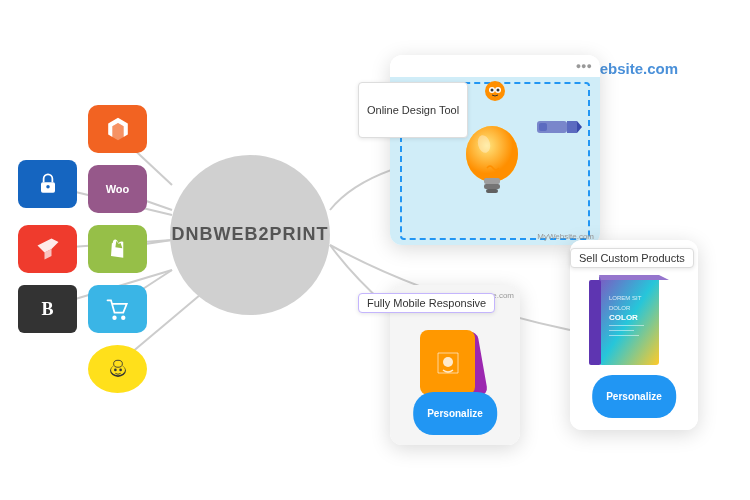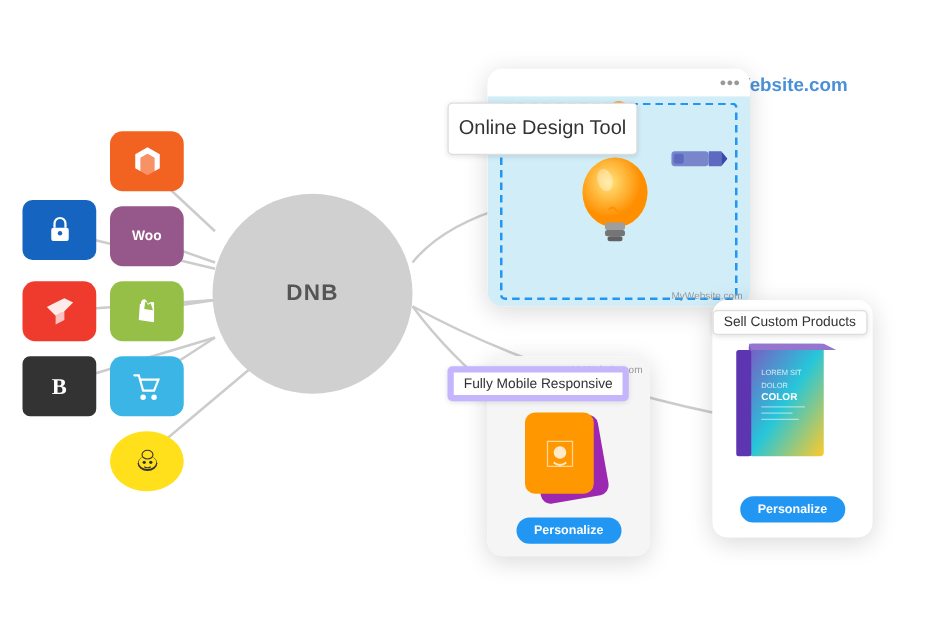--- a/index.html
+++ b/index.html
@@ -116,21 +116,21 @@
       color: #4a90d9;
       position: absolute;
     }
 
     
     .personalize-btn {
       background: #2196F3;
       color: white;
       border: none;
       border-radius: 20px;
-      padding: 5px 14px;
+      padding: 16px 14px;
       font-size: 10px;
       font-weight: 600;
       cursor: pointer;
       position: absolute;
       margin-top: 16px;
     }
 
     
     .dashed-box {
       position: absolute;
@@ -167,22 +167,22 @@
     }
 
     
     .tool-label-box {
       position: absolute;
       left: 358px;
       top: 82px;
       background: white;
       border: 1px solid #ddd;
       border-radius: 4px;
-      padding: 11px 8px;
-      font-size: 16px;
+      padding: 21px 8px;
+      font-size: 11px;
       color: #333;
       white-space: nowrap;
       box-shadow: 0 1px 4px rgba(0,0,0,0.1);
       z-index: 20;
     }
 
     .sell-label-box {
       position: absolute;
       left: 570px;
       top: 248px;
@@ -196,21 +196,21 @@
       box-shadow: 0 1px 4px rgba(0,0,0,0.1);
       z-index: 20;
       text-align: center;
     }
 
     .mobile-label-box {
       position: absolute;
       left: 358px;
       top: 293px;
       background: white;
-      border: 5px solid #c4b5fd;
+      border: 1px solid #c4b5fd;
       border-radius: 4px;
       padding: 3px 8px;
       font-size: 11px;
       color: #333;
       white-space: nowrap;
       box-shadow: 0 1px 4px rgba(0,0,0,0.1);
       z-index: 20;
     }
   </style>
 </head>
@@ -236,20 +236,21 @@
 
   <path d="M 330 210 Q 370 160 495 150" stroke="#ccc" stroke-width="2" fill="none"></path>
 
   <path d="M 330 245 Q 430 300 570 330" stroke="#ccc" stroke-width="2" fill="none"></path>
 
   <path d="M 330 245 Q 370 300 455 360" stroke="#ccc" stroke-width="2" fill="none"></path>
 </svg>
 
 <div class="center-hub">
   <span class="center-hub-text">DNB</span>
+  <span class="center-hub-text">WEB2PRINT</span>
 </div>
 
 <div class="logo-icon" style="top:105px;left:88px;background:#f26322;">
   <svg width="28" height="28" viewBox="0 0 40 40" fill="none">
     <path d="M20 4 L34 12 L34 28 L28 31.5 L28 16 L20 11.5 L12 16 L12 31.5 L6 28 L6 12 Z" fill="white"></path>
     <path d="M20 11.5 L28 16 L28 31.5 L20 36 L12 31.5 L12 16 Z" fill="rgba(255,255,255,0.3)"></path>
   </svg>
 </div>
 
 <div class="logo-icon" style="top:160px;left:18px;background:#1565c0;border-radius:8px;">

